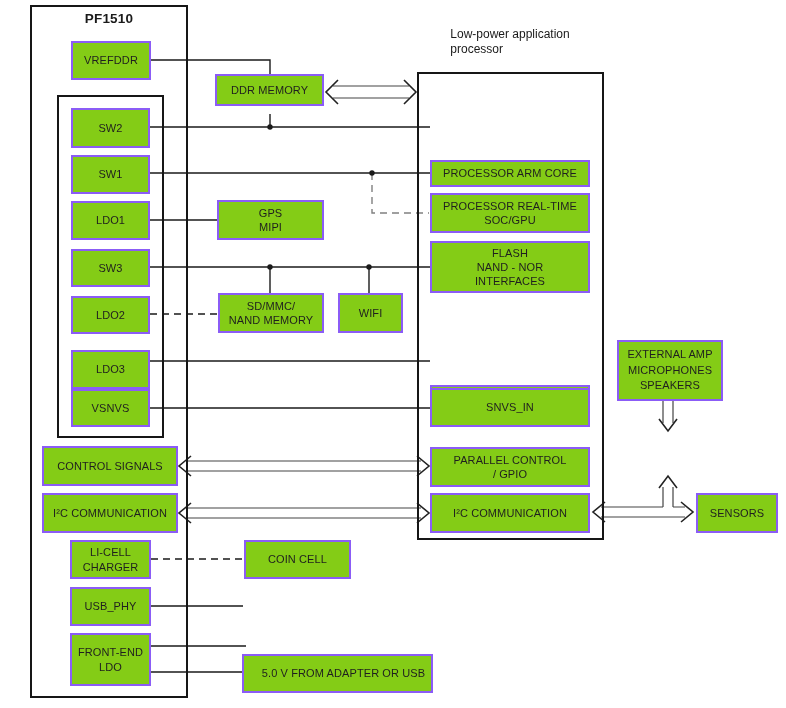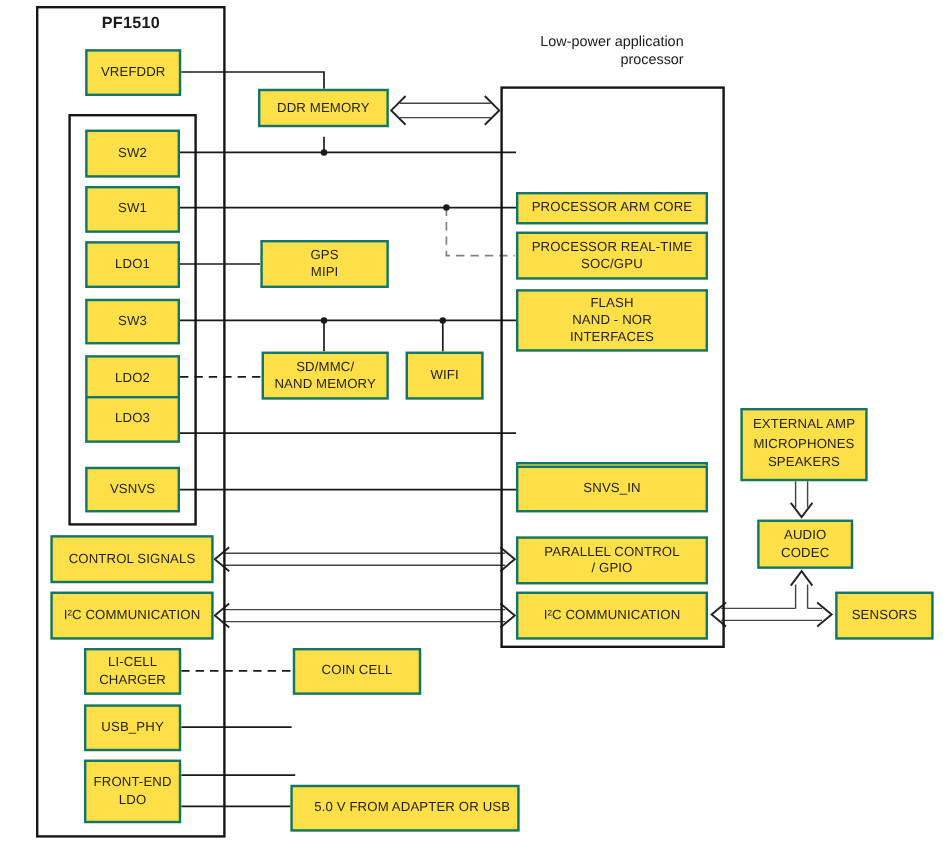--- a/index.html
+++ b/index.html
@@ -2,33 +2,33 @@
 <html><head>
 <meta charset="utf-8">
 <style>
   html,body{margin:0;padding:0;background:#ffffff;}
   #canvas{
     position:relative;width:786px;height:708px;background:#ffffff;overflow:hidden;
     font-family:"Liberation Sans","DejaVu Sans",sans-serif;color:#1a1a1a;
   }
   #wires{position:absolute;left:0;top:0;z-index:1;}
   .box{
-    position:absolute;z-index:2;border:2px solid #0f766e;background:#fde047;
+    position:absolute;z-index:2;border:2px solid #8b5cf6;background:#84cc16;
     display:flex;align-items:center;justify-content:center;text-align:center;
     font-size:11px;line-height:1.3;white-space:pre-line;letter-spacing:.1px;
     box-sizing:border-box;color:#1f1f1f;
   }
   .container-box{
     position:absolute;z-index:2;border:2.5px solid #161616;background:transparent;
     box-sizing:border-box;
   }
   .thick{border-width:2.5px;}
   .title{
     position:absolute;z-index:3;display:flex;align-items:flex-start;justify-content:center;
-    text-align:right;white-space:pre-line;
+    text-align:left;white-space:pre-line;
   }
   #pmic-title{left:30px;top:11px;width:158px;font-size:13.5px;font-weight:bold;letter-spacing:.2px;}
   #proc-title{left:415px;top:27px;width:190px;font-size:12px;line-height:1.25;}
 </style>
 </head>
 <body>
 
 <div id="canvas">
 
   <svg id="wires" width="786" height="708">
@@ -99,21 +99,21 @@
 
   <div class="box" style="left:71px;top:41px;width:80px;height:39px;">VREFDDR</div>
 
   <div class="container-box" style="left:57px;top:95px;width:107px;height:343px;border-width:2px;"></div>
 
   <div class="box" style="left:71px;top:108px;width:79px;height:40px;">SW2</div>
   <div class="box" style="left:71px;top:155px;width:79px;height:39px;">SW1</div>
   <div class="box" style="left:71px;top:201px;width:79px;height:39px;">LDO1</div>
   <div class="box" style="left:71px;top:249px;width:79px;height:38px;">SW3</div>
   <div class="box" style="left:71px;top:296px;width:79px;height:38px;">LDO2</div>
-  <div class="box" style="left:71px;top:330px;width:79px;height:39px;">LDO3</div>
+  <div class="box" style="left:71px;top:350px;width:79px;height:39px;">LDO3</div>
   <div class="box" style="left:71px;top:389px;width:79px;height:38px;">VSNVS</div>
 
   <div class="box" style="left:42px;top:446px;width:136px;height:40px;">CONTROL SIGNALS</div>
   <div class="box" style="left:42px;top:493px;width:136px;height:40px;">I²C COMMUNICATION</div>
   <div class="box" style="left:70px;top:540px;width:81px;height:39px;">LI-CELL
 CHARGER</div>
   <div class="box" style="left:70px;top:587px;width:81px;height:39px;">USB_PHY</div>
   <div class="box" style="left:70px;top:633px;width:81px;height:53px;">FRONT-END
 LDO</div>
 
@@ -138,17 +138,15 @@
 INTERFACES</div>
   <div class="box" style="left:430px;top:341px;width:160px;height:40px;margin-top:44px;">BLUETOOTH</div>
   <div class="box" style="left:430px;top:388px;width:160px;height:39px;">SNVS_IN</div>
   <div class="box" style="left:430px;top:447px;width:160px;height:40px;">PARALLEL CONTROL
 / GPIO</div>
   <div class="box" style="left:430px;top:493px;width:160px;height:40px;">I²C COMMUNICATION</div>
 
   <div class="box" style="left:617px;top:340px;width:106px;height:61px;line-height:1.45;">EXTERNAL AMP
 MICROPHONES
 SPEAKERS</div>
-  <div class="box" style="left:631px;top:433px;width:80px;height:41px;">AUDIO
-CODEC</div>
   <div class="box" style="left:696px;top:493px;width:82px;height:40px;">SENSORS</div>
 
 </div>
 
 </body></html>

